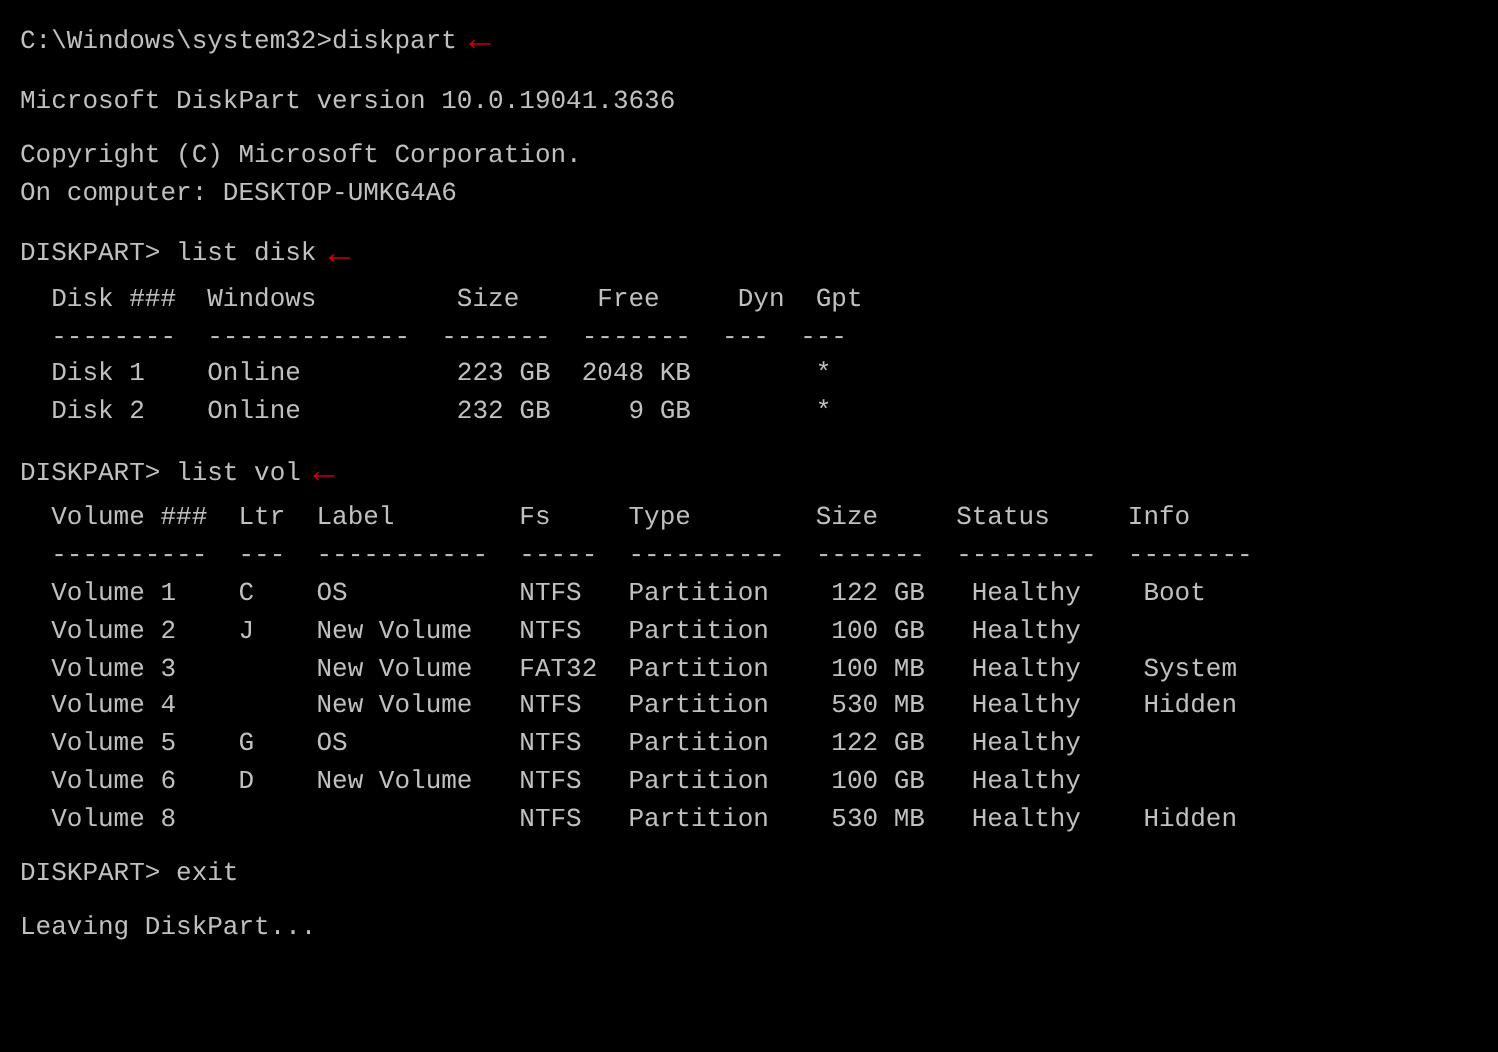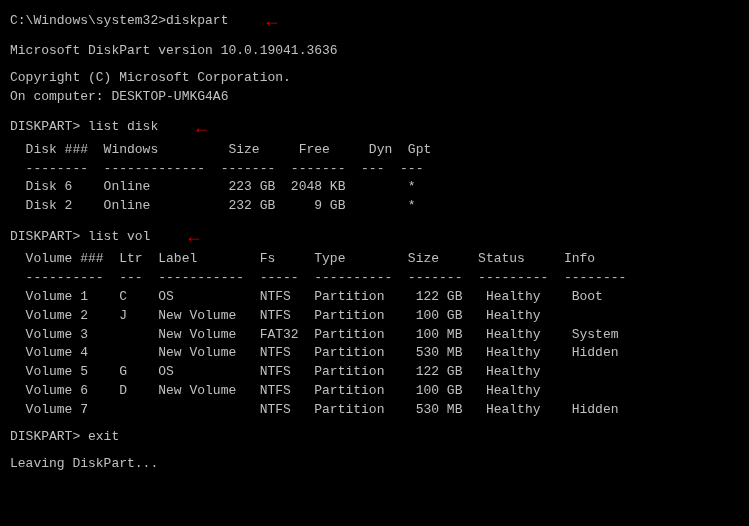--- a/index.html
+++ b/index.html
@@ -11,21 +11,20 @@
       width: 749px;
       height: 526px;
       overflow: hidden;
       padding: 8px 10px;
       line-height: 1.45;
     }
     .line { white-space: pre; }
     .arrow-row {
       display: flex;
       align-items: center;
-      gap: 32px;
     }
     .red-arrow {
       display: inline-block;
       color: #cc0000;
       font-size: 18px;
       margin-left: 6px;
       vertical-align: middle;
     }
     @keyframes blink {
       0%, 100% { opacity: 1; }
@@ -54,39 +53,39 @@
 
   <div class="spacer"></div>
 
   <div class="arrow-row">
     <span class="line">DISKPART&gt; list disk</span>
     <span class="red-arrow">←</span>
   </div>
 
   <div class="line">  Disk ###  Windows         Size     Free     Dyn  Gpt</div>
   <div class="line">  --------  -------------  -------  -------  ---  ---</div>
-  <div class="line">  Disk 6    Online          223 GB  2048 KB        *</div>
+  <div class="line">  Disk 1    Online          223 GB  2048 KB        *</div>
   <div class="line">  Disk 2    Online          232 GB     9 GB        *</div>
 
   <div class="spacer"></div>
 
   <div class="arrow-row">
     <span class="line">DISKPART&gt; list vol</span>
     <span class="red-arrow">←</span>
   </div>
 
   <div class="line">  Volume ###  Ltr  Label        Fs     Type        Size     Status     Info</div>
   <div class="line">  ----------  ---  -----------  -----  ----------  -------  ---------  --------</div>
   <div class="line">  Volume 1    C    OS           NTFS   Partition    122 GB   Healthy    Boot</div>
   <div class="line">  Volume 2    J    New Volume   NTFS   Partition    100 GB   Healthy</div>
   <div class="line">  Volume 3         New Volume   FAT32  Partition    100 MB   Healthy    System</div>
   <div class="line">  Volume 4         New Volume   NTFS   Partition    530 MB   Healthy    Hidden</div>
   <div class="line">  Volume 5    G    OS           NTFS   Partition    122 GB   Healthy</div>
   <div class="line">  Volume 6    D    New Volume   NTFS   Partition    100 GB   Healthy</div>
-  <div class="line">  Volume 7                      NTFS   Partition    530 MB   Healthy    Hidden</div>
+  <div class="line">  Volume 8                      NTFS   Partition    530 MB   Healthy    Hidden</div>
 
   <div class="spacer"></div>
 
   <div class="line">DISKPART&gt; exit</div>
 
   <div class="spacer"></div>
 
   <div class="line">Leaving DiskPart...</div>
 
 </div>

